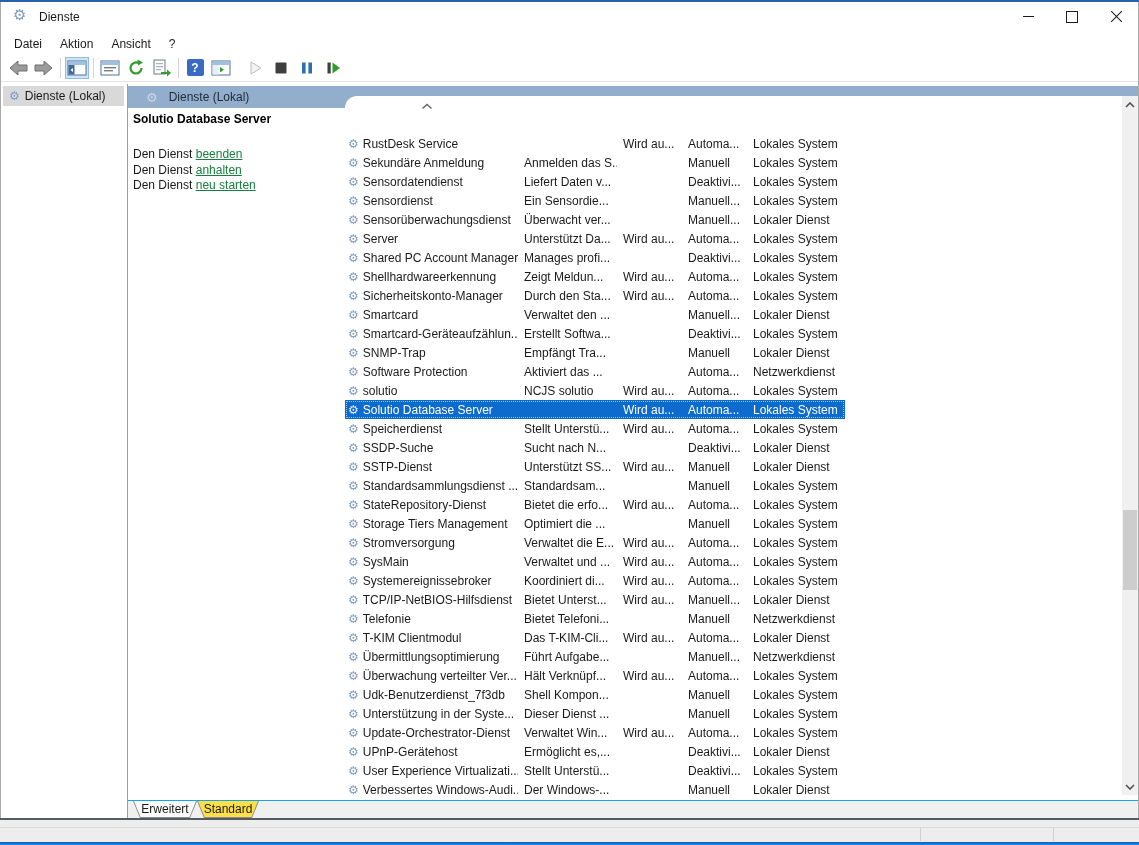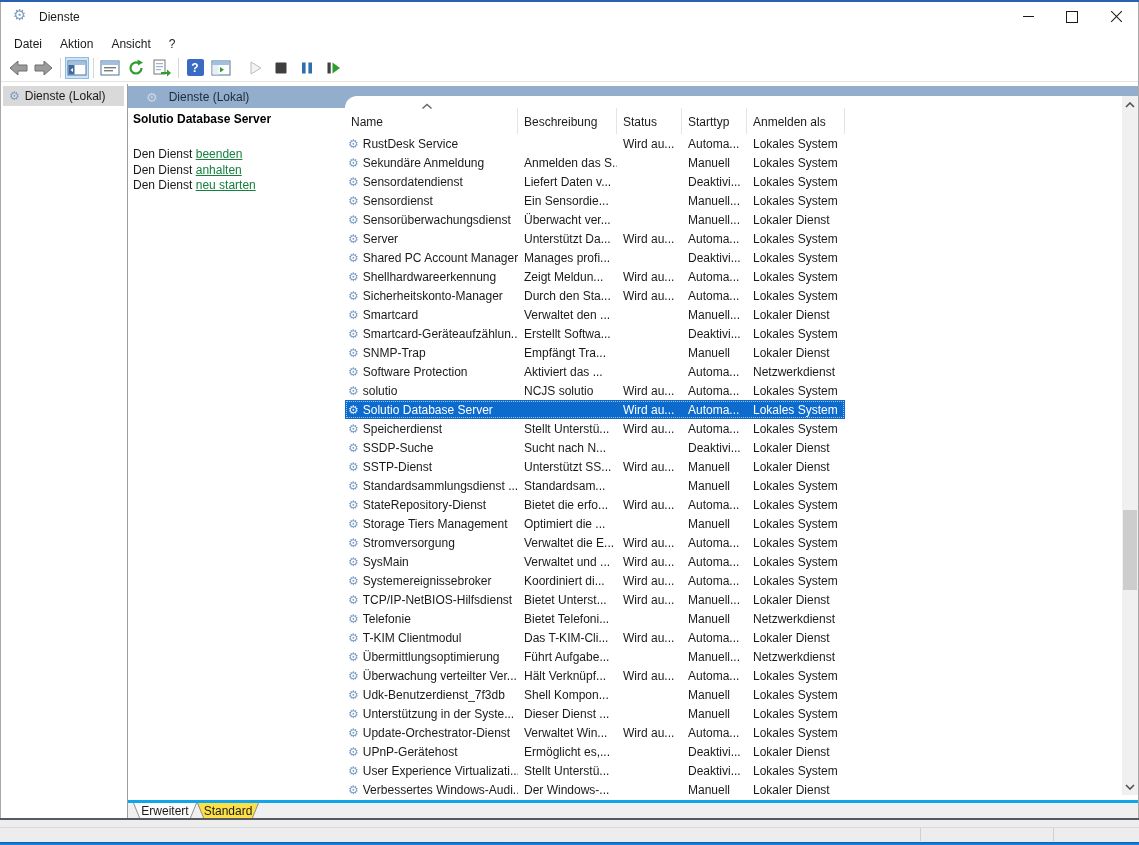--- a/index.html
+++ b/index.html
@@ -51,21 +51,21 @@
   .c-desc{width:99px;padding-left:6px}.c-status{width:65px;padding-left:6px}
   .c-start{width:65px;padding-left:6px}.c-logon{width:98px;padding-left:6px}
   .lv-row.sel{background:#0d6bce;color:#fff;outline:1px dotted #9cc3ea;outline-offset:-2px;}
   .lv-row.sel .gear{color:#e6edf5;}
   
   .scrollbar{position:absolute;right:0;top:0;width:16px;bottom:5px;background:#f0f0f0;}
   .sb-btn{position:absolute;left:0;width:16px;height:17px;display:flex;align-items:center;justify-content:center;}
   .sb-up{top:0}.sb-down{bottom:0}
   .sb-thumb{position:absolute;left:1px;width:14px;top:414px;height:80px;background:#cdcdcd;}
   
-  .tabstrip{position:absolute;left:128px;top:800px;right:1px;height:18px;background:#f0f0f0;border-top:3px solid #0ea5e9;box-sizing:border-box;}
+  .tabstrip{position:absolute;left:128px;top:800px;right:1px;height:18px;background:#f0f0f0;border-top:1px solid #0ea5e9;box-sizing:border-box;}
   .tab{position:absolute;top:0;height:17px;clip-path:polygon(0 0,100% 0,calc(100% - 7px) 100%,7px 100%);background:#8b8b8b;}
   .tab-inner{position:absolute;left:1px;right:1px;top:0;bottom:1px;clip-path:polygon(0 0,100% 0,calc(100% - 6.5px) 100%,6.5px 100%);background:#fde047;display:flex;align-items:center;justify-content:center;}
   .tab.active .tab-inner{background:#fbfbfb;}
   .win-bottom{position:absolute;left:0;top:818px;width:100%;height:2px;background:#565b61;}
   .below{position:absolute;left:0;top:820px;width:100%;height:25px;background:#ededed;}
   .below-line{position:absolute;left:0;top:7px;width:100%;height:1px;background:#d9d9d9;}
   .below-sep{position:absolute;top:8px;bottom:4px;width:1px;background:#cfcfcf;}
   .below-blue{position:absolute;left:0;bottom:0;width:100%;height:3px;background:linear-gradient(#0b5cb4,#1f8be9);}
 </style>
 </head>
@@ -196,27 +196,20 @@
       <div class="action-line"><span>Den Dienst </span><span class="action-link">anhalten</span></div>
       <div class="action-line"><span>Den Dienst </span><span class="action-link">neu starten</span></div>
     </div>
 
   <div class="listpanel">
     <span class="sort-caret">
       <svg width="12" height="7" viewBox="0 0 12 7">
           <path d="M1.5 5.5 L6 1.5 L10.5 5.5" fill="none" stroke="#666" stroke-width="1.4"></path>
         </svg>
     </span>
-    <div class="lv-header">
-      <div class="hcell w-name">Name</div>
-      <div class="hcell w-desc">Beschreibung</div>
-      <div class="hcell w-status">Status</div>
-      <div class="hcell w-start">Starttyp</div>
-      <div class="hcell w-logon">Anmelden als</div>
-    </div>
     <div class="lv-rows" id="rows">
         <div class="lv-row">
           <div class="cell c-name">
             <span class="gear">⚙</span>
             <span>RustDesk Service</span>
           </div>
           <div class="cell c-desc"></div>
           <div class="cell c-status">Wird au...</div>
           <div class="cell c-start">Automa...</div>
           <div class="cell c-logon">Lokales System</div>

